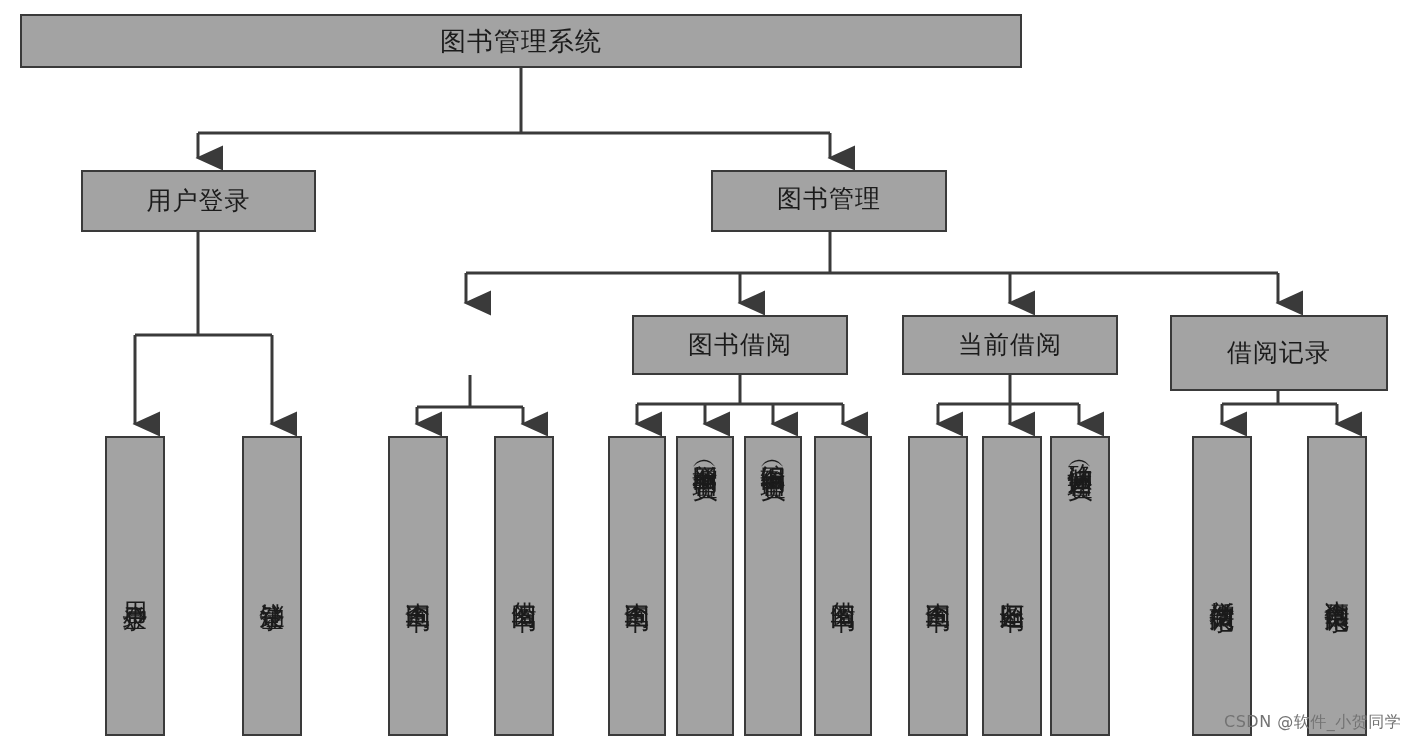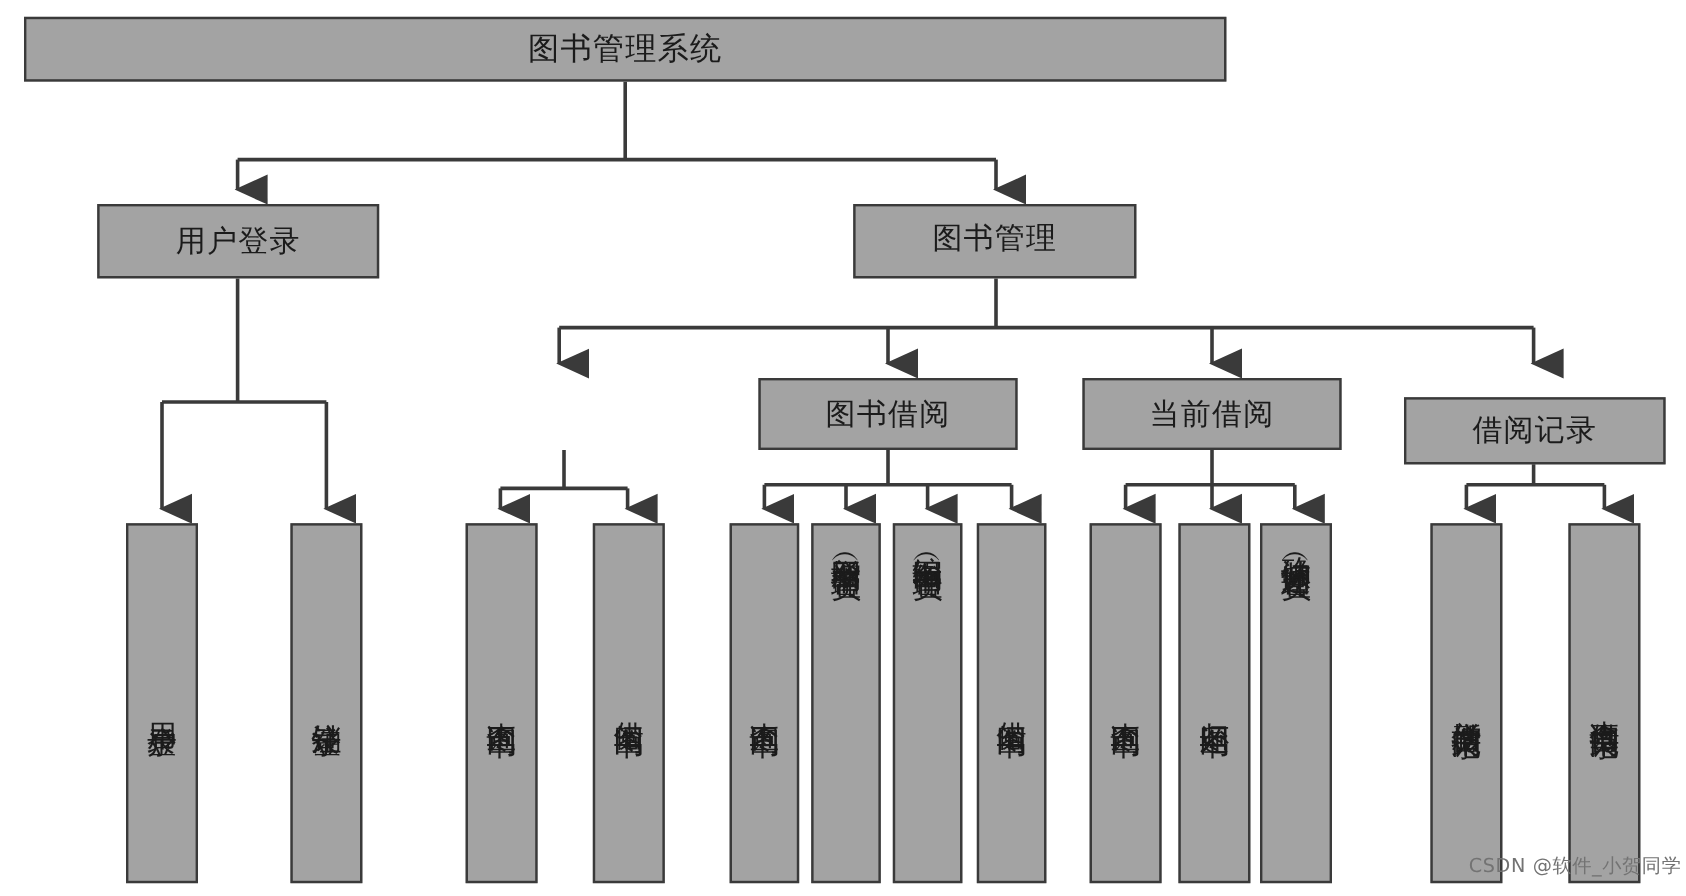--- a/index.html
+++ b/index.html
@@ -154,21 +154,21 @@
 
 
   <div class="node horizontal" style="left:632px; top:315px; width:216px; height:60px;">
     <span>图书借阅</span>
   </div>
 
   <div class="node horizontal" style="left:902px; top:315px; width:216px; height:60px;">
     <span>当前借阅</span>
   </div>
 
-  <div class="node horizontal" style="left:1170px; top:331px; width:218px; height:56px;">
+  <div class="node horizontal" style="left:1170px; top:315px; width:218px; height:76px;">
     <span>借阅记录</span>
   </div>
 
   <div class="node leaf" style="left:105px; top:436px; width:60px; height:300px;">
     <div class="leaf-inner">
       <span class="vtext">用户登录</span>
     </div>
   </div>
 
   <div class="node leaf" style="left:242px; top:436px; width:60px; height:300px;">

